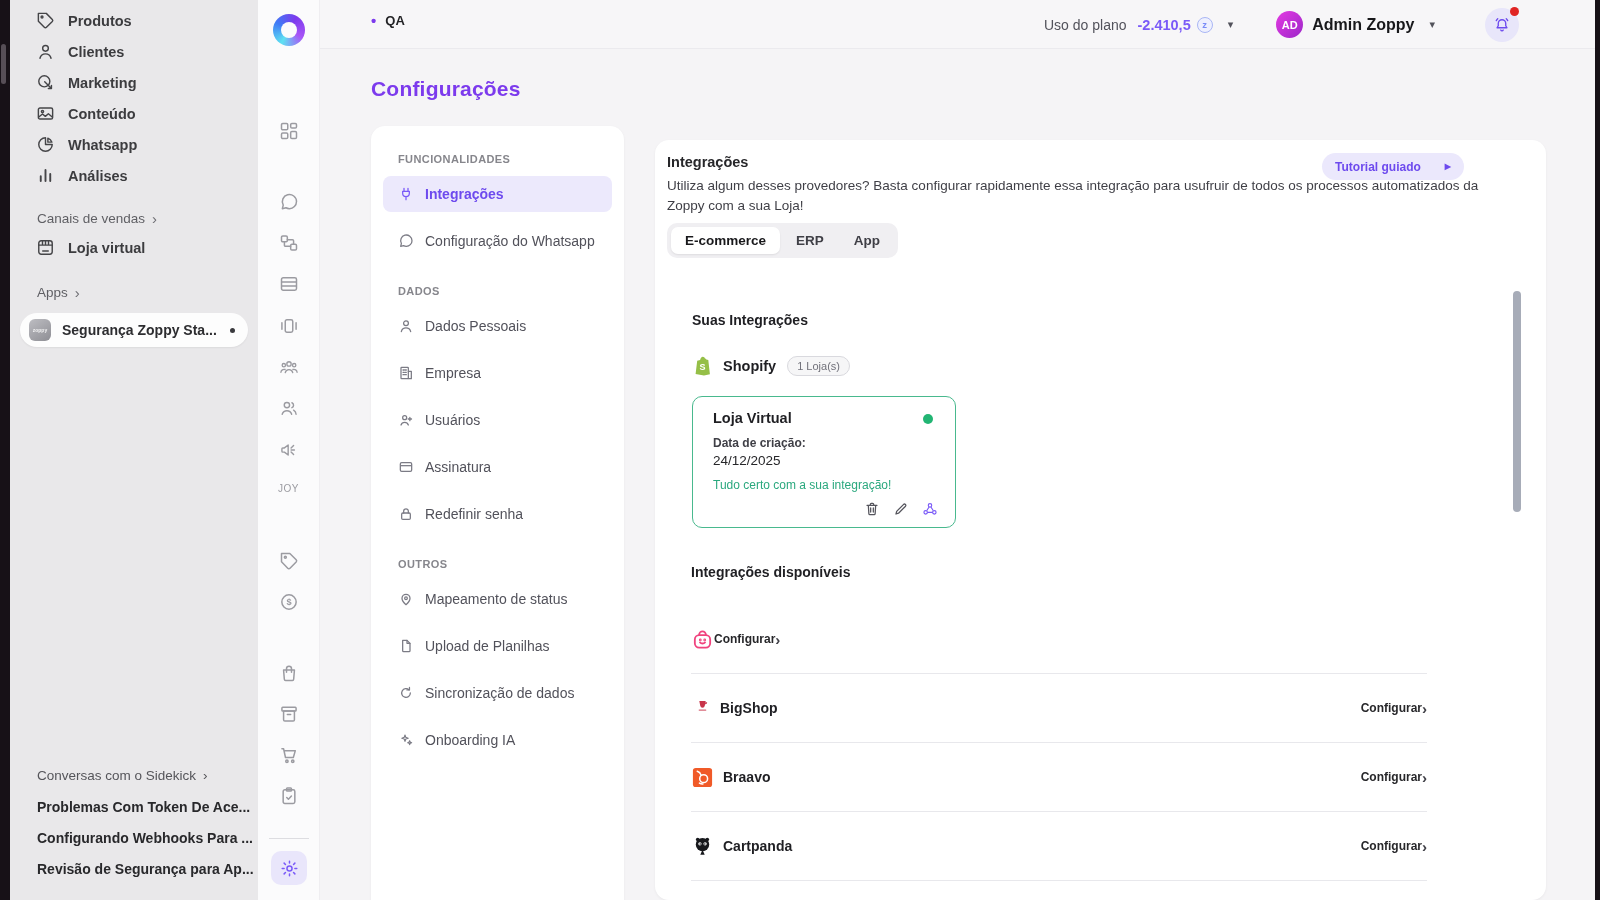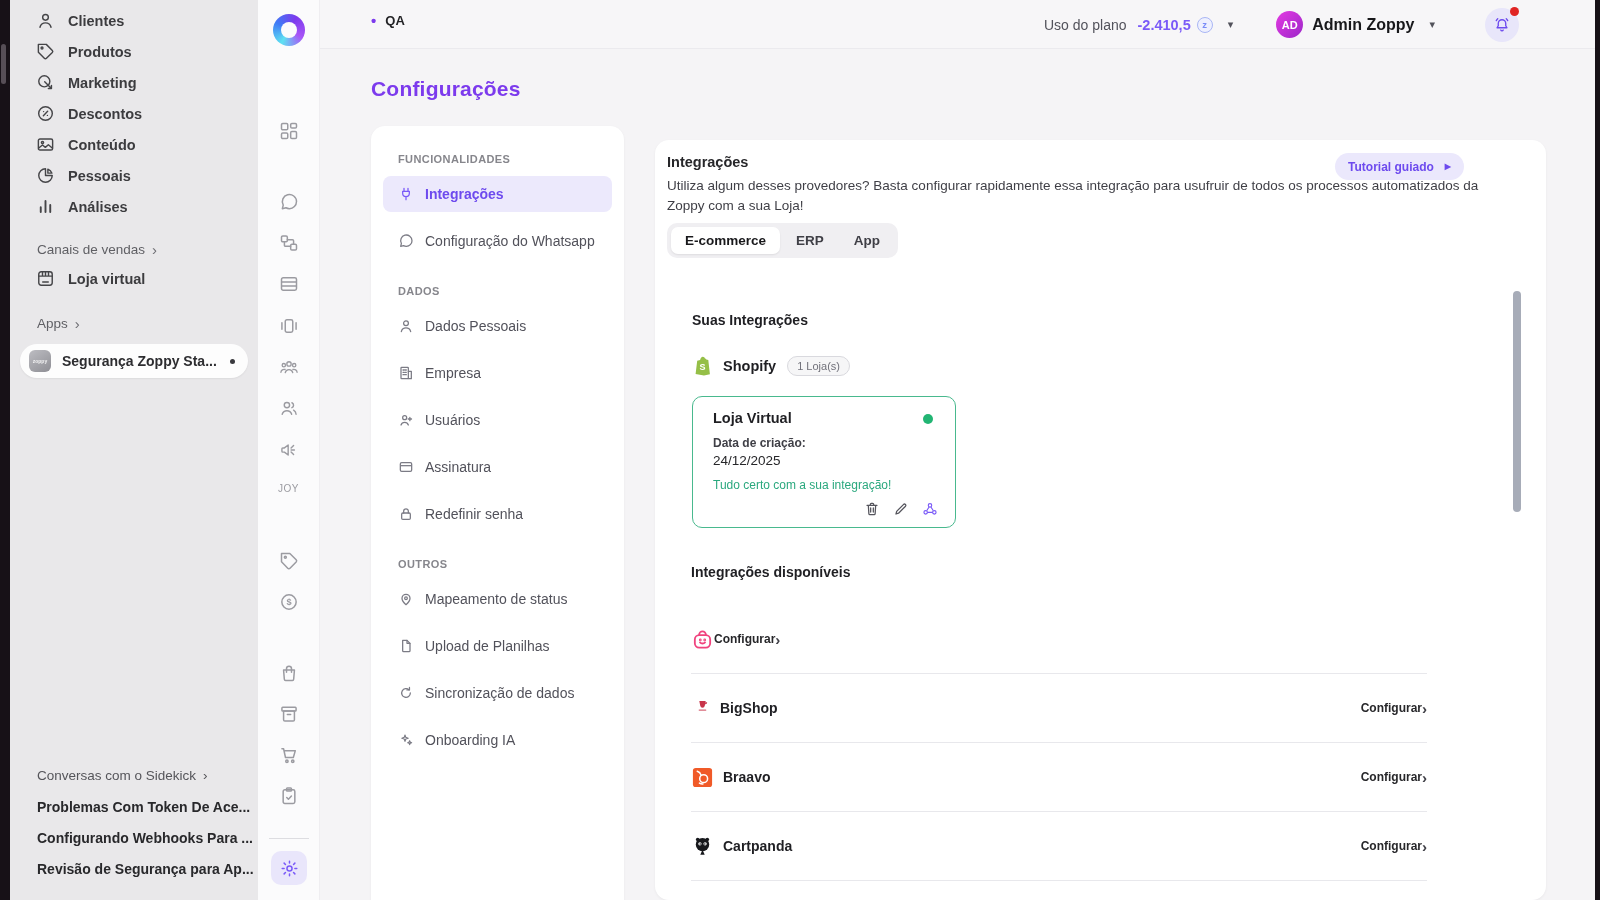--- a/index.html
+++ b/index.html
@@ -67,21 +67,21 @@
   .nav-item .ic { width:16px; height:16px; color:#7b7b85; flex:0 0 16px; }
   .nav-item.active { background:#ece9fc; color:#6d4aee; font-weight:600; }
   .nav-item.active .ic { color:#7a5af8; }
   .nav-gap { margin-top:26px; }
   .ic svg { width:100%; height:100%; display:block; }
 
   
   .content-card { position:absolute; left:335px; top:140px; width:891px; height:760px; background:#fff; border-radius:14px; box-shadow:0 1px 3px rgba(0,0,0,.05); }
   .c-head { position:absolute; left:12px; top:14px; font-size:14.5px; font-weight:700; color:#27272a; }
   .c-desc { position:absolute; left:12px; top:36px; width:812px; font-size:13.5px; line-height:1.45; color:#3f3f46; }
-  .tutorial-btn { position:absolute; right:82px; top:13px; height:27px; padding:0 13px; background:#ebe8fc; border-radius:14px; display:flex; align-items:center; gap:11px; font-size:12px; font-weight:700; color:#6d4aee; cursor:pointer; }
+  .tutorial-btn { position:absolute; right:82px; top:13px; height:27px; padding:0 13px; background:#ebe8fc; border-radius:14px; display:flex; align-items:center; gap:24px; font-size:12px; font-weight:700; color:#6d4aee; cursor:pointer; }
   .tutorial-btn .play { font-size:8px; }
   .tabs { position:absolute; left:12px; top:83px; background:#f0eff2; border-radius:10px; padding:4px; display:inline-flex; gap:2px; }
   .tab { padding:6px 14px; font-size:13.5px; font-weight:600; color:#3f3f46; border-radius:7px; cursor:pointer; }
   .tab.active { background:#fff; font-weight:700; color:#18181b; box-shadow:0 1px 2px rgba(0,0,0,.08); }
 
   .sub-head { position:absolute; left:37px; font-size:14px; font-weight:700; color:#1f1f23; }
   .shopify-row { position:absolute; left:35px; top:214px; display:flex; align-items:center; gap:9px; }
   .shopify-row .plogo { width:24px; height:24px; }
   .shopify-name { font-size:14.5px; font-weight:700; color:#1f1f23; }
   .count-badge { font-size:11px; color:#71717a; background:#f6f6f7; border:1px solid #d9d9de; border-radius:10px; padding:3px 9px; margin-left:2px; }
@@ -113,73 +113,62 @@
 <div class="screen">
   <div class="edge left"></div>
   <div class="edge-notch"></div>
   <div class="edge right"></div>
 
   <aside class="sidebar">
     <nav class="side-menu">
       <div class="side-item">
         <span class="ic">
             <svg viewBox="0 0 24 24" fill="none" stroke="currentColor" stroke-width="1.8" stroke-linecap="round" stroke-linejoin="round">
+              <path d="M20.6 13.2 13.2 20.6a1.9 1.9 0 0 1-2.7 0L3 13V3h10l7.6 7.6a1.9 1.9 0 0 1 0 2.6z"></path>
+              <circle cx="7.6" cy="7.6" r="1.2"></circle>
+            </svg>
+          </span>
+        <span>Produtos</span>
+      </div>
+      <div class="side-item">
+        <span class="ic">
+            <svg viewBox="0 0 24 24" fill="none" stroke="currentColor" stroke-width="1.8" stroke-linecap="round" stroke-linejoin="round">
               <circle cx="12" cy="8" r="3.6"></circle>
               <path d="M5 20.5a7.2 7.2 0 0 1 14 0"></path>
             </svg>
           </span>
         <span>Clientes</span>
-      </div>
-      <div class="side-item">
-        <span class="ic">
-            <svg viewBox="0 0 24 24" fill="none" stroke="currentColor" stroke-width="1.8" stroke-linecap="round" stroke-linejoin="round">
-              <path d="M20.6 13.2 13.2 20.6a1.9 1.9 0 0 1-2.7 0L3 13V3h10l7.6 7.6a1.9 1.9 0 0 1 0 2.6z"></path>
-              <circle cx="7.6" cy="7.6" r="1.2"></circle>
-            </svg>
-          </span>
-        <span>Produtos</span>
       </div>
       <div class="side-item">
         <span class="ic">
             <svg viewBox="0 0 24 24" fill="none" stroke="currentColor" stroke-width="1.8" stroke-linecap="round" stroke-linejoin="round">
               <circle cx="10.5" cy="10.5" r="7"></circle>
               <path d="M11 11l8.5 8.5M19.5 15.6v3.9h-3.9"></path>
             </svg>
           </span>
         <span>Marketing</span>
-      </div>
-      <div class="side-item">
-        <span class="ic">
-            <svg viewBox="0 0 24 24" fill="none" stroke="currentColor" stroke-width="1.8" stroke-linecap="round" stroke-linejoin="round">
-              <circle cx="12" cy="12" r="8.6"></circle>
-              <path d="M9.3 14.7l5.4-5.4"></path>
-              <circle cx="9.6" cy="9.6" r=".9" fill="currentColor" stroke="none"></circle>
-              <circle cx="14.4" cy="14.4" r=".9" fill="currentColor" stroke="none"></circle>
-            </svg>
-          </span>
-        <span>Descontos</span>
       </div>
       <div class="side-item">
         <span class="ic">
             <svg viewBox="0 0 24 24" fill="none" stroke="currentColor" stroke-width="1.8" stroke-linecap="round" stroke-linejoin="round">
               <rect x="3" y="5" width="18" height="14" rx="2"></rect>
               <circle cx="8.2" cy="9.6" r="1.4"></circle>
               <path d="M3.5 16.5l4.7-3.8 3.6 2.9 3.8-3.2 4.9 4.1"></path>
             </svg>
           </span>
         <span>Conteúdo</span>
       </div>
       <div class="side-item">
         <span class="ic">
             <svg viewBox="0 0 24 24" fill="none" stroke="currentColor" stroke-width="1.8" stroke-linecap="round" stroke-linejoin="round">
               <path d="M12 3.5a8.5 8.5 0 1 0 8.5 8.5H12z"></path>
               <path d="M15 3.9a8.5 8.5 0 0 1 5.1 5.1H15z"></path>
             </svg>
           </span>
-        <span>Pessoais</span>
+        <span>Whatsapp</span>
       </div>
       <div class="side-item">
         <span class="ic">
             <svg viewBox="0 0 24 24" fill="none" stroke="currentColor" stroke-width="2.4" stroke-linecap="round">
               <path d="M6 19v-6M12 19V5M18 19v-9"></path>
             </svg>
           </span>
         <span>Análises</span>
       </div>
     </nav>

